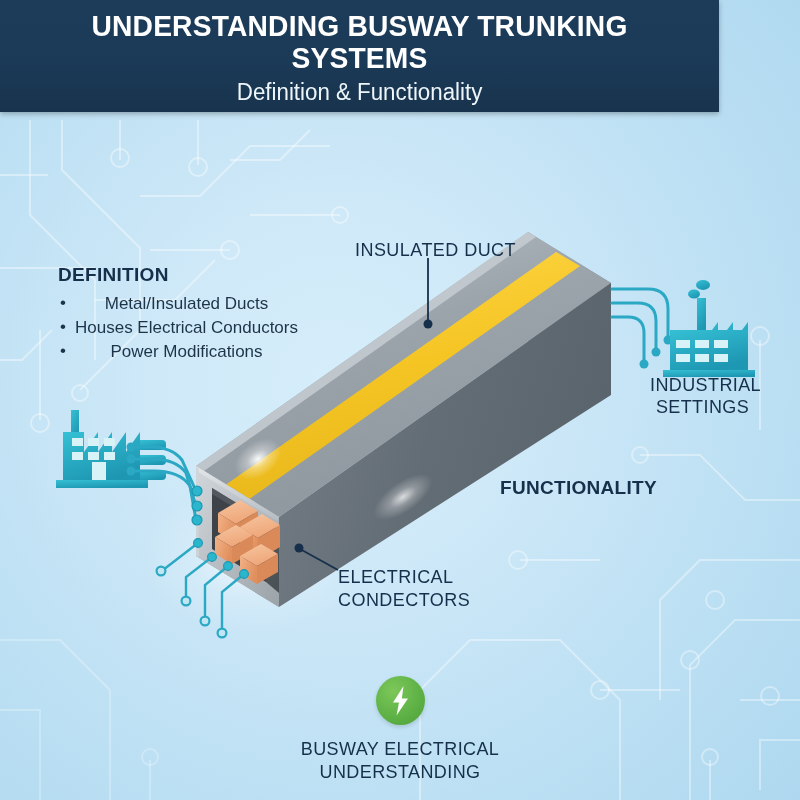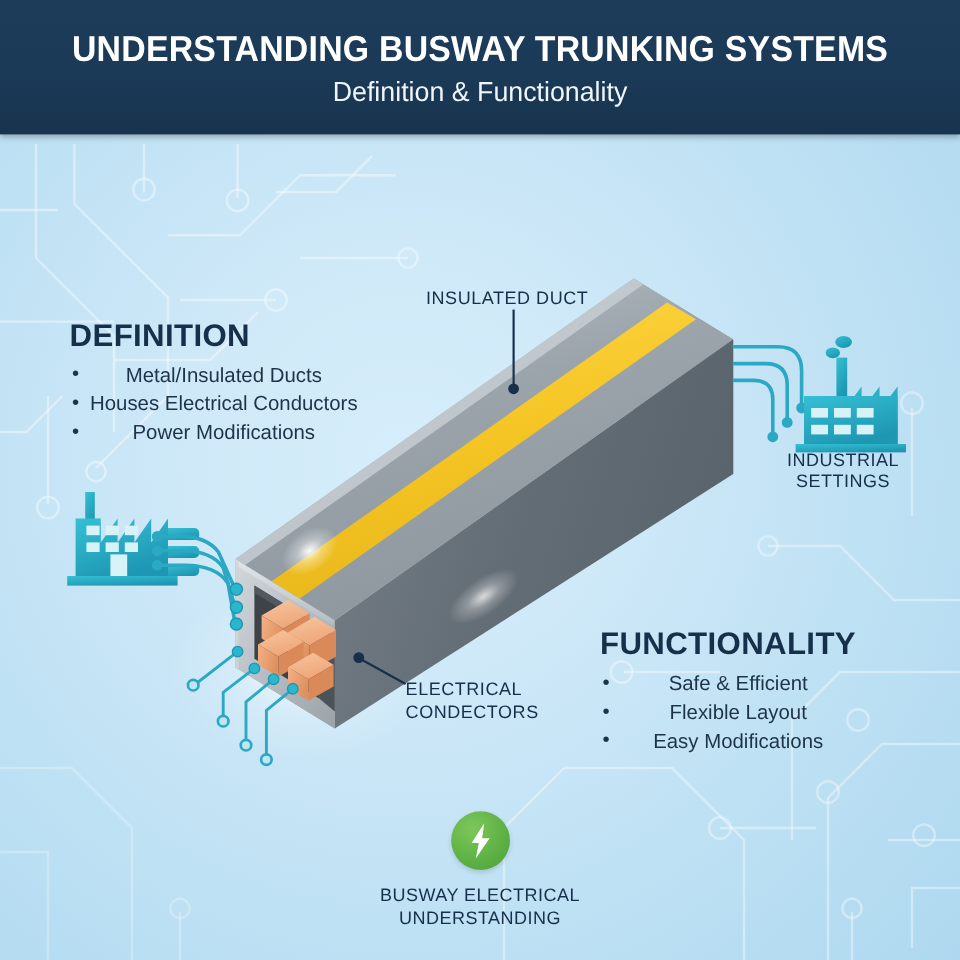--- a/index.html
+++ b/index.html
@@ -14,59 +14,59 @@
   
   .bg-base{
     position:absolute;left:0;top:0;width:800px;height:800px;
     background:
       radial-gradient(circle at 42% 48%, #d6eefb 0%, #cfe9f8 28%, #bfe1f4 62%, #aed8ef 100%);
   }
   .bg-circuits{position:absolute;left:0;top:0;width:800px;height:800px;}
 
   
   .header{
-    position:absolute;left:0;top:0;width:800px;height:112px;
+    position:absolute;left:0;top:0;width:719px;height:112px;
     background:linear-gradient(180deg,#1d3c59 0%,#1b3a57 55%,#18334d 100%);
     box-shadow:0 2px 5px rgba(0,0,0,.28);
-    display:flex;flex-direction:column;justify-content:center;
+    display:flex;flex-direction:column;align-items:center;justify-content:center;
     box-sizing:border-box;padding-top:4px;
   }
   .header-title{
     color:#ffffff;font-weight:bold;font-size:30px;letter-spacing:.2px;
     text-align:center;line-height:1.05;
     font-family:"Liberation Sans",sans-serif;
     transform:scaleX(.94);
   }
   .header-sub{
     color:#eef6fb;font-size:23px;text-align:center;margin-top:6px;
     font-family:"Liberation Sans",sans-serif;font-weight:400;
     transform:scaleX(.97);
   }
 
   
   .block{position:absolute;}
   .block-title{
-    color:#16304b;font-weight:bold;font-size:26px;letter-spacing:.3px;
+    color:#16304b;font-weight:bold;font-size:19px;letter-spacing:.3px;
     margin:0 0 6px 0;
   }
   .bullets{list-style:none;margin:0;padding:0;text-align:center;}
   .bullets li{
     color:#1d3348;font-size:17px;line-height:1.42;
     padding-left:17px;position:relative;white-space:nowrap;
   }
   .bullets li:before{
     content:"•";position:absolute;left:2px;top:-1px;color:#1d3348;font-size:17px;
   }
 
   #definition-block{left:58px;top:264px;}
-  #functionality-block{left:500px;top:477px;margin-top:44px;}
+  #functionality-block{left:500px;top:477px;}
 
   
   .callout{
-    position:absolute;color:#16304b;font-size:15px;font-weight:500;
+    position:absolute;color:#16304b;font-size:18px;font-weight:500;
     letter-spacing:.45px;line-height:1.2;
   }
   #insulated-duct-label{left:355px;top:240px;}
   #electrical-conductors-label{left:338px;top:566px;line-height:1.25;}
   #industrial-settings-label{left:650px;top:375px;text-align:center;width:105px;letter-spacing:.4px;}
   #modern-infra-label{left:290px;top:738px;text-align:center;width:220px;letter-spacing:.4px;line-height:1.25;}
 
   .callout .l2{display:block;}
 
   
@@ -352,25 +352,20 @@
     <div class="block-title">DEFINITION</div>
     <ul class="bullets">
       <li>Metal/Insulated Ducts</li>
       <li>Houses Electrical Conductors</li>
       <li>Power Modifications</li>
     </ul>
   </div>
 
   <div class="block" id="functionality-block">
     <div class="block-title">FUNCTIONALITY</div>
-    <ul class="bullets">
-      <li>Safe &amp; Efficient</li>
-      <li>Flexible Layout</li>
-      <li>Easy Modifications</li>
-    </ul>
   </div>
 
   <div class="callout" id="insulated-duct-label">INSULATED DUCT</div>
 
   <div class="callout" id="electrical-conductors-label">
     <span class="l2">ELECTRICAL</span>
     <span class="l2">CONDECTORS</span>
   </div>
 
   <div class="callout" id="industrial-settings-label">

